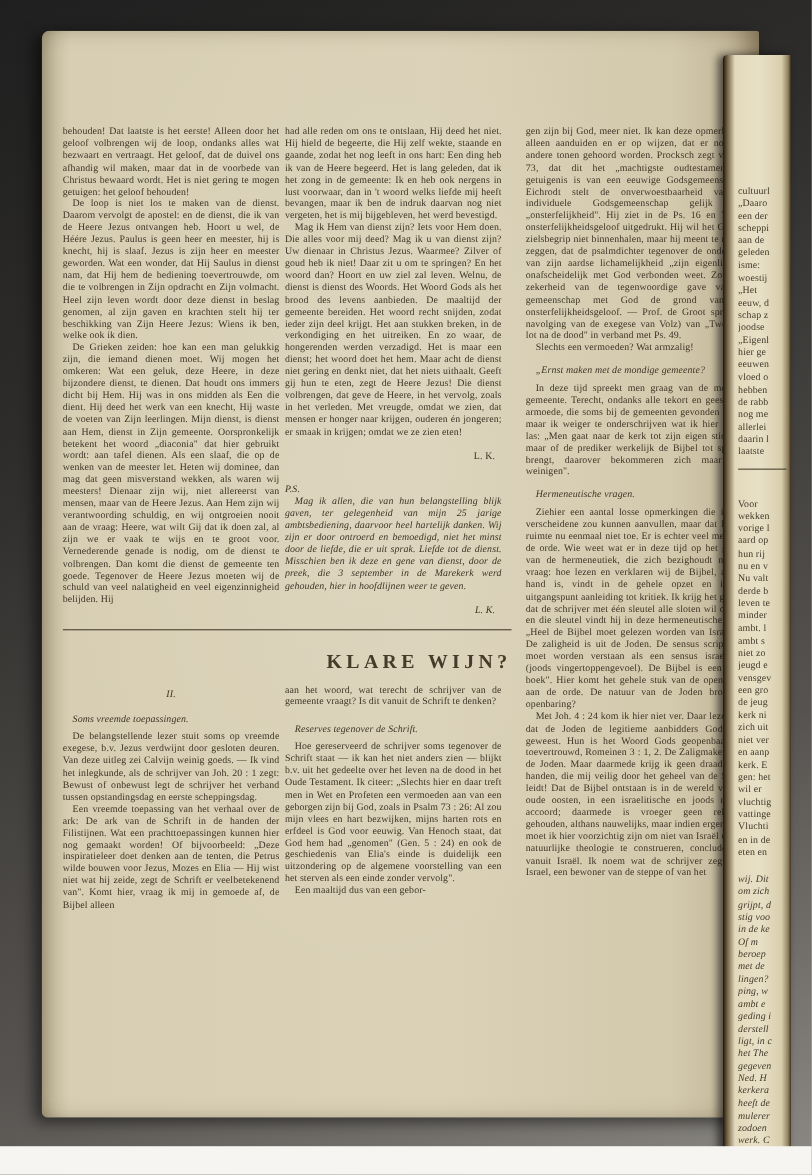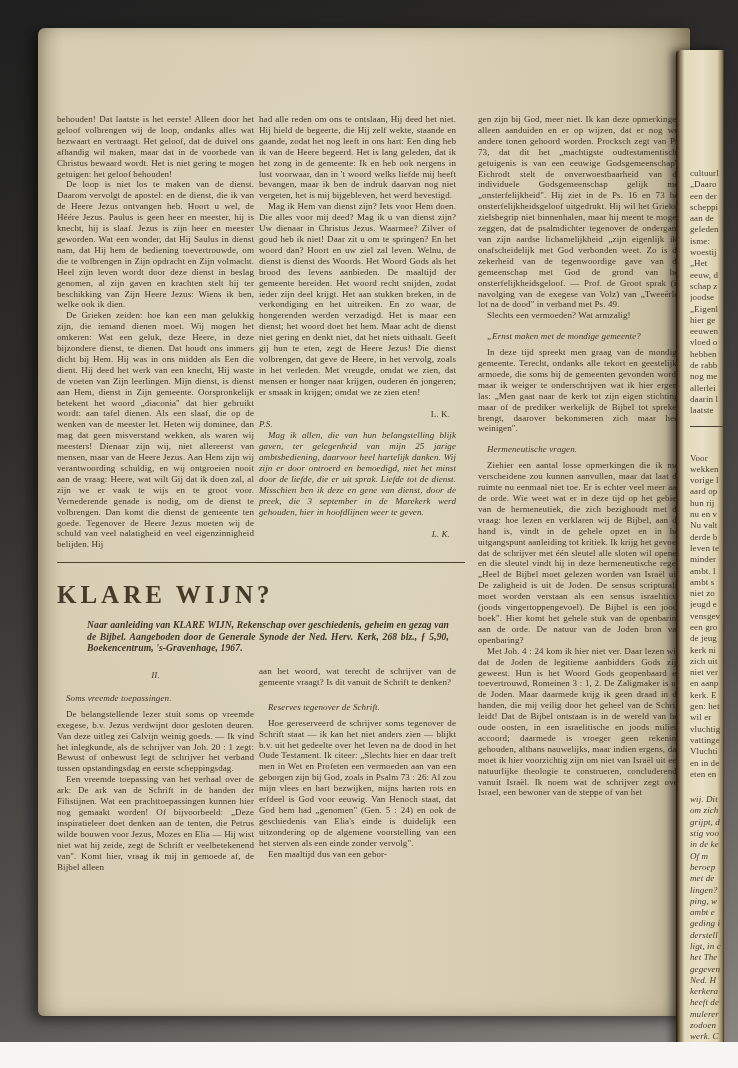--- a/index.html
+++ b/index.html
@@ -29,40 +29,40 @@
   .two-col{display:flex;gap:5px;}
   .col{width:197px;flex:0 0 197px;overflow:hidden;}
   .col3{width:203px;flex:0 0 203px;overflow:hidden;}
   p{
     margin:0;font-size:9px;line-height:10.9px;text-align:justify;
     text-indent:9px;letter-spacing:.1px;
   }
   p.noind{text-indent:0;}
   .italic{font-style:italic;}
   .sig{text-align:right;text-indent:0;margin-top:11px;padding-right:6px;}
-  .ps-label{margin-top:0;text-indent:0;}
+  .ps-label{margin-top:20px;text-indent:0;}
   .subhead{font-style:italic;text-indent:9px;margin:10px 0 5px 0;text-align:left;}
   .section-num{text-align:center;text-indent:0;margin:4px 0 12px 0;font-style:italic;}
   .rule{
     border:none;border-top:1.6px solid #4a4131;margin:12px 0 10px 0;width:100%;
   }
   .title{
-    font-size:25px;font-weight:bold;letter-spacing:4px;text-align:left;
+    font-size:18px;font-weight:bold;letter-spacing:4px;text-align:right;
     margin:8px 0 10px 0;color:#453b28;font-family:"Liberation Serif",serif;
   }
   .intro{
     font-style:italic;font-weight:bold;font-size:9.6px;line-height:11.6px;
     margin:0 16px 12px 30px;text-align:justify;text-indent:0;
   }
   .pagenum{
     margin-top:auto;font-size:7.5px;font-weight:bold;letter-spacing:.5px;padding-top:8px;
   }
   
   .page2{
-    position:absolute;left:676px;top:50px;width:48px;height:1010px;
+    position:absolute;left:657px;top:50px;width:62px;height:1010px;
     background:linear-gradient(90deg,#171008 0%,#6a5a3d 6%,#e3dabd 18%,#e8e0c6 55%,#d9cfae 86%,#8f815f 96%,#3a2f1c 100%);
     border-radius:4px 0 0 10px;
     box-shadow:-4px 0 8px rgba(0,0,0,.6);
     color:#43392a;overflow:hidden;
   }
   .sliver-inner{
     position:absolute;left:14px;top:118px;width:50px;
   }
   .sliver-block{
     font-size:9px;line-height:11.3px;white-space:pre-line;letter-spacing:.1px;
@@ -90,21 +90,20 @@
           <p class="sig">L. K.</p>
           <p class="ps-label italic">P.S.</p>
           <p class="italic">Mag ik allen, die van hun belangstelling blijk gaven, ter gelegenheid van mijn 25 jarige ambtsbediening, daarvoor heel hartelijk danken. Wij zijn er door ontroerd en bemoedigd, niet het minst door de liefde, die er uit sprak. Liefde tot de dienst. Misschien ben ik deze en gene van dienst, door de preek, die 3 september in de Marekerk werd gehouden, hier in hoofdlijnen weer te geven.</p>
           <p class="sig italic">L. K.</p>
         </div>
       </div>
 
       <hr class="rule">
 
       <h1 class="title">KLARE WIJN?</h1>
-      <p class="intro">Naar aanleiding van KLARE WIJN, Rekenschap over geschiedenis, geheim en gezag van de Bijbel. Aangeboden door de Generale Synode der Ned. Herv. Kerk, 268 blz., ƒ 5,90, Boekencentrum, 's-Gravenhage, 1967.</p>
 
       <div class="two-col">
         <div class="col">
           <p class="section-num">II.</p>
           <p class="subhead">Soms vreemde toepassingen.</p>
           <p>De belangstellende lezer stuit soms op vreemde exegese, b.v. Jezus verdwijnt door gesloten deuren. Van deze uitleg zei Calvijn weinig goeds. — Ik vind het inlegkunde, als de schrijver van Joh. 20 : 1 zegt: Bewust of onbewust legt de schrijver het verband tussen opstandingsdag en eerste scheppingsdag.</p>
           <p>Een vreemde toepassing van het verhaal over de ark: De ark van de Schrift in de handen der Filistijnen. Wat een prachttoepassingen kunnen hier nog gemaakt worden! Of bijvoorbeeld: „Deze inspiratieleer doet denken aan de tenten, die Petrus wilde bouwen voor Jezus, Mozes en Elia — Hij wist niet wat hij zeide, zegt de Schrift er veelbetekenend van". Komt hier, vraag ik mij in gemoede af, de Bijbel alleen</p>
         </div>
         <div class="col">
           <p class="noind">aan het woord, wat terecht de schrijver van de gemeente vraagt? Is dit vanuit de Schrift te denken?</p>

